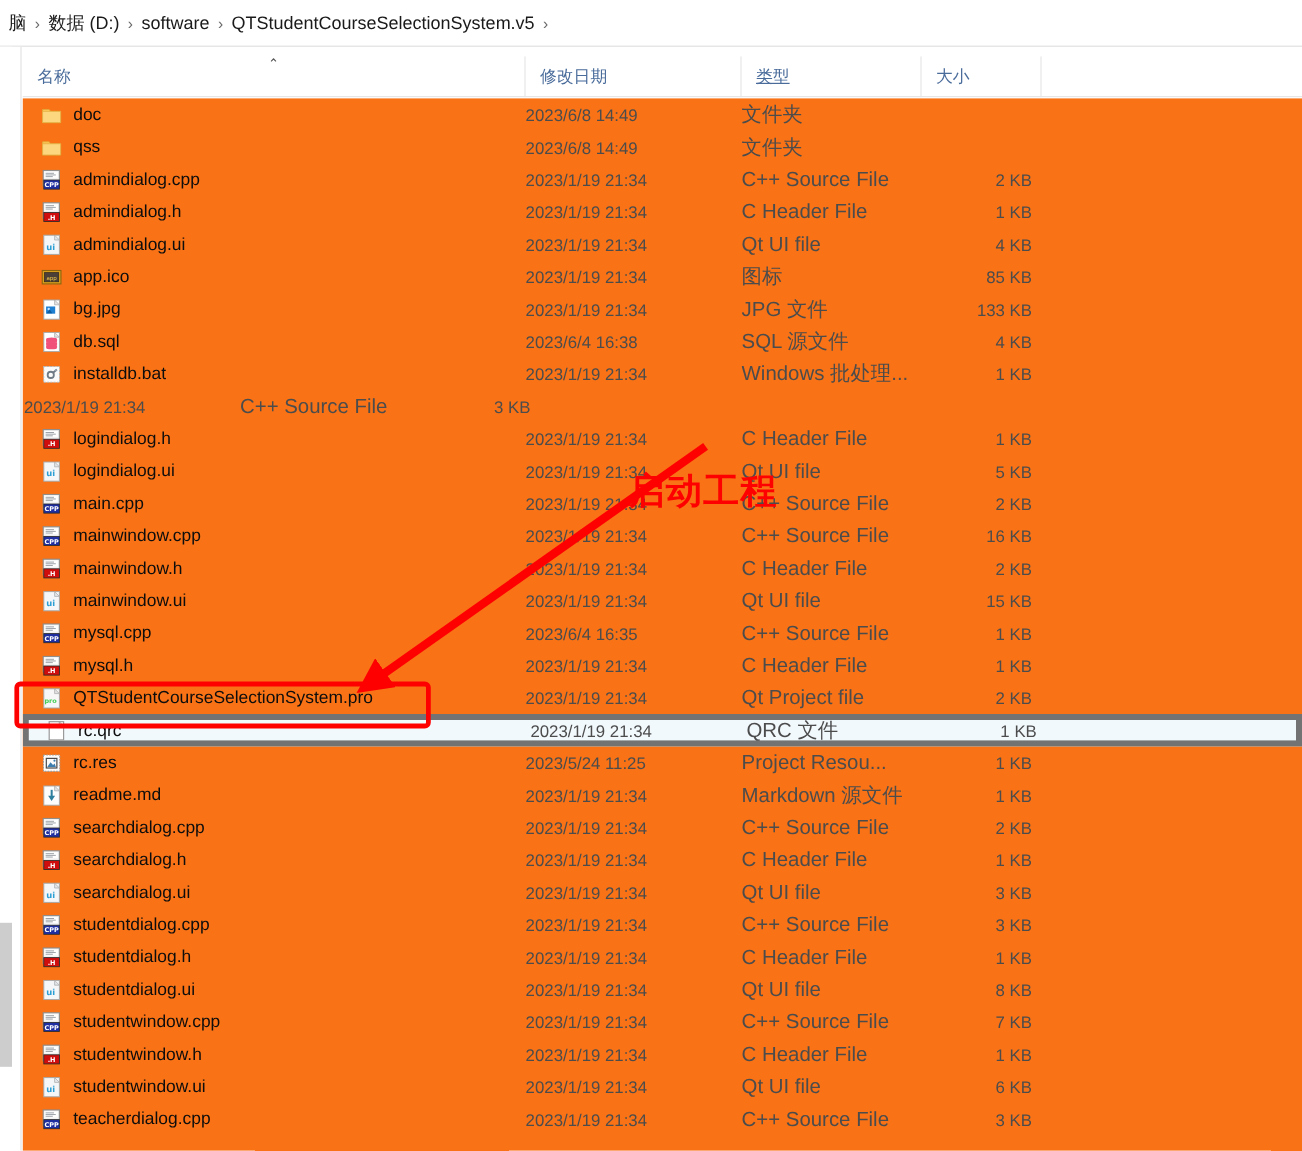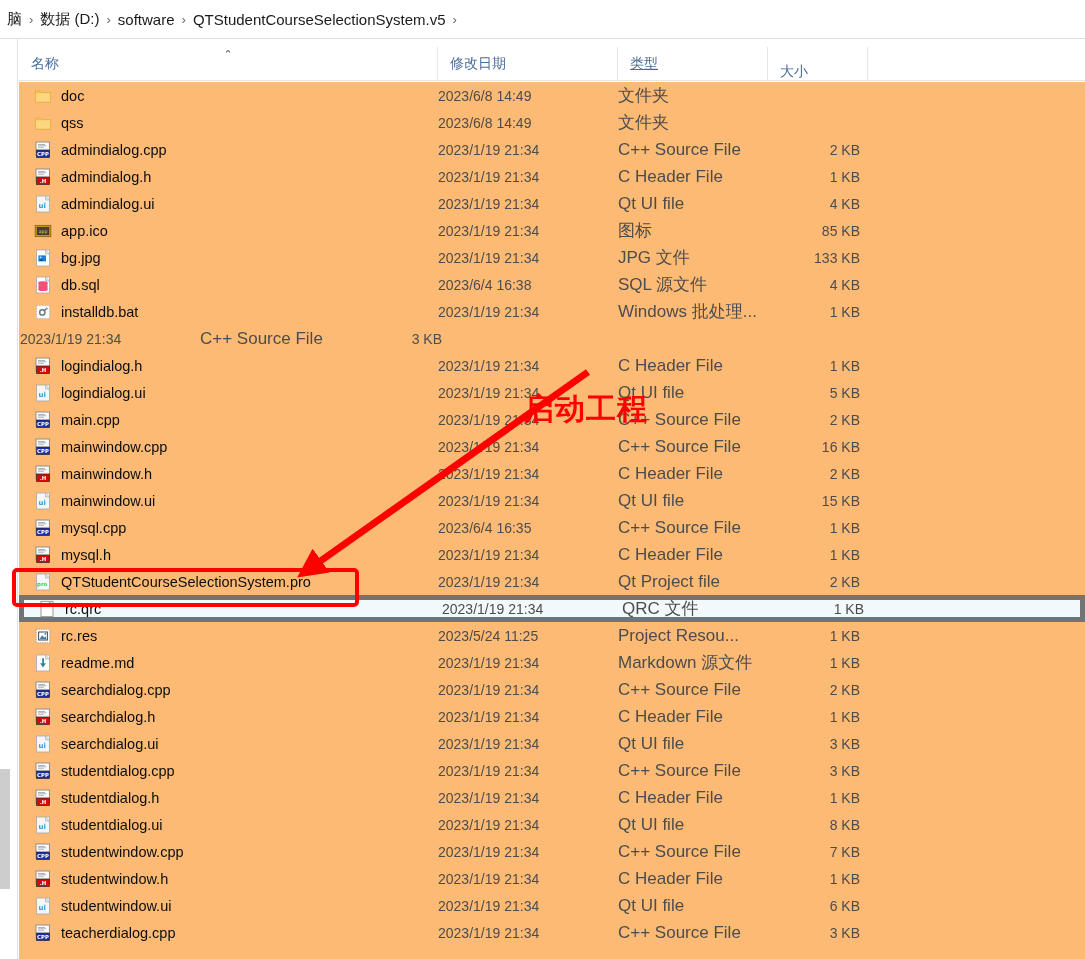--- a/index.html
+++ b/index.html
@@ -47,27 +47,27 @@
     border-left:1px solid #e6e6e6; padding-left:12px;
   }
   .hdr-cell:first-child{ border-left:none; }
   .sort-indicator{
     position:absolute; top:2px; left:0; width:100%;
     text-align:center; font-size:11px; color:#5a5a5a; line-height:10px;
   }
   .hdr-name{ width:418px; }
   .hdr-date{ width:180px; }
   .hdr-type{ width:150px;text-decoration:underline; }
-  .hdr-size{ width:100px;align-items:flex-end; }
+  .hdr-size{ width:100px; }
   .hdr-rest{ flex:1; border-left:1px solid #e6e6e6; height:34px; }
 
   
   .list{
     position:absolute; left:19px; top:82px; width:1066px; height:877px;
-    background:#fdba74; overflow:hidden;
+    background:#f97316; overflow:hidden;
   }
   .row{
     position:relative; height:27px; display:flex; align-items:center;
     font-size:14.5px; color:#111; border:1px solid transparent;
   }
   .row.hovered{ background:#f2f9fd; border:5px solid #737373; }
   .cell-name{
     width:418px; display:flex; align-items:center; gap:9px;
     padding-left:14px; white-space:nowrap; overflow:hidden;
   }

